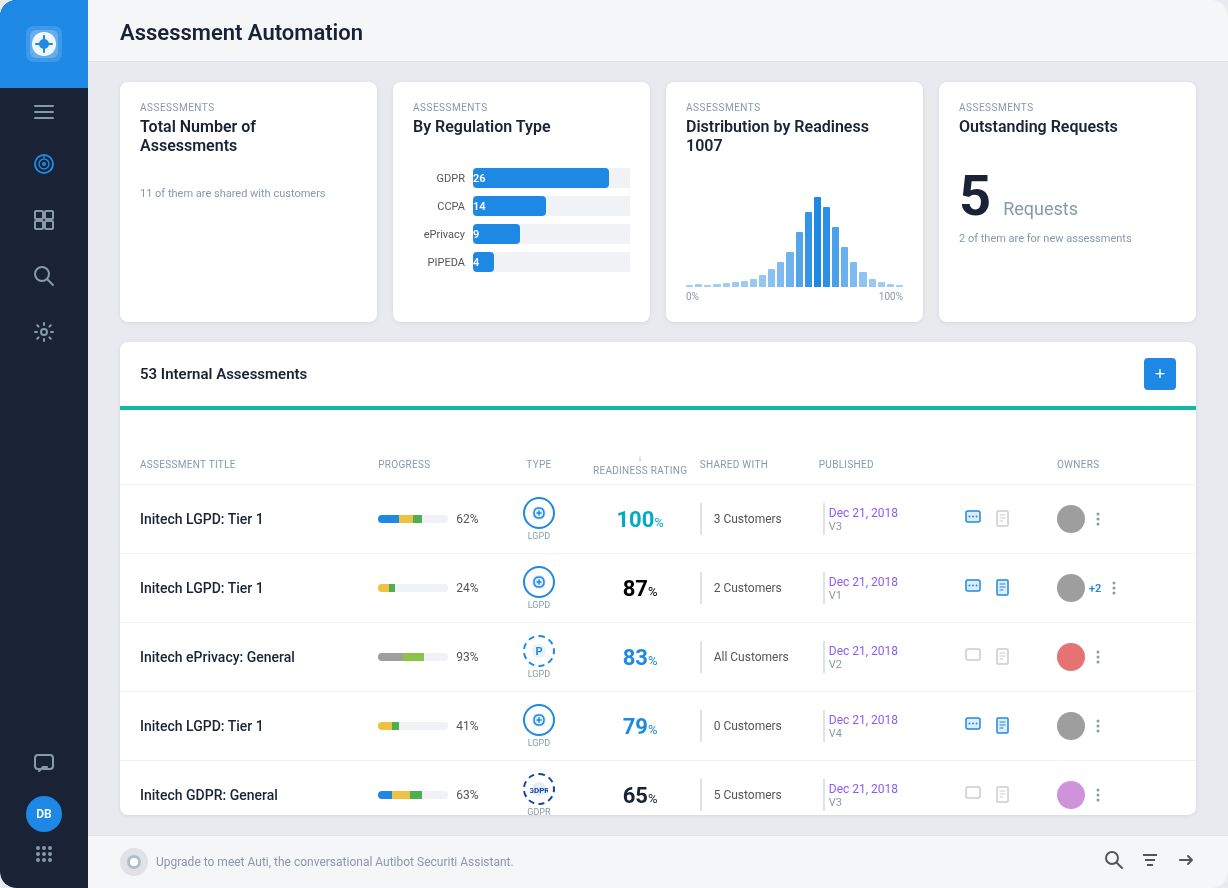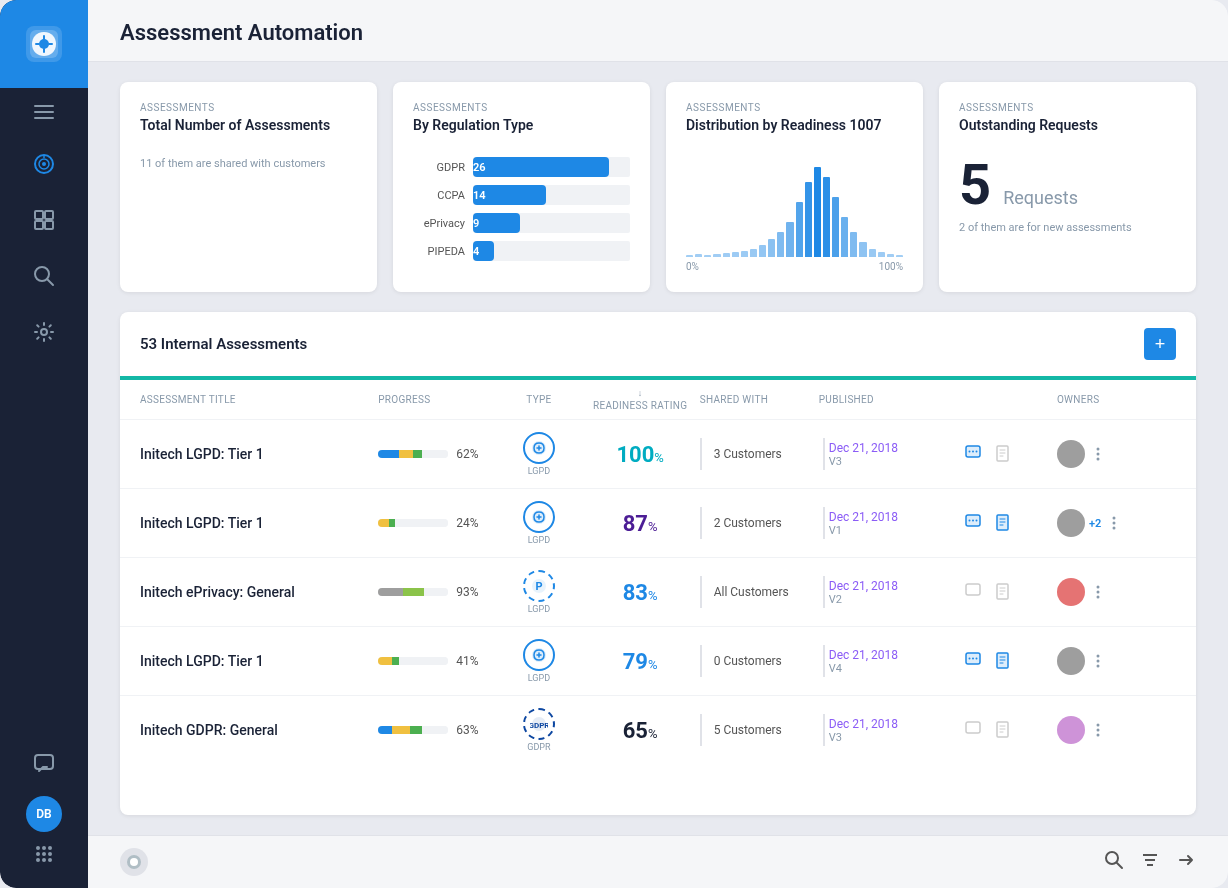--- a/index.html
+++ b/index.html
@@ -24,21 +24,21 @@
     .main { flex: 1; display: flex; flex-direction: column; overflow: hidden; }
 
     
     .header { background: #f5f6f8; padding: 20px 32px 16px; border-bottom: 1px solid #e0e2e8; }
     .header h1 { font-size: 22px; font-weight: 600; color: #1a2236; }
 
     
     .stats-row { display: flex; gap: 16px; padding: 20px 32px 0; }
     .stat-card { background: white; border-radius: 8px; padding: 20px; flex: 1; box-shadow: 0 1px 4px rgba(0,0,0,0.08); }
     .stat-card-label { font-size: 10px; color: #8899aa; text-transform: uppercase; letter-spacing: 0.5px; margin-bottom: 4px; }
-    .stat-card-title { font-size: 14px; font-weight: 600; color: #1a2236; margin-bottom: 24px; }
+    .stat-card-title { font-size: 16px; font-weight: 600; color: #1a2236; margin-bottom: 32px; }
 
     .big-number { font-size: 56px; font-weight: 700; color: #1a2236; line-height: 1; }
     .big-number-unit { font-size: 18px; color: #8899aa; font-weight: 400; margin-left: 8px; }
     .stat-sub { font-size: 11px; color: #8899aa; margin-top: 8px; }
 
     
     .bar-chart-card { min-width: 240px; }
     .bar-row { display: flex; align-items: center; margin-bottom: 8px; gap: 8px; }
     .bar-label { font-size: 11px; color: #555; width: 52px; text-align: right; flex-shrink: 0; }
     .bar-track { flex: 1; height: 20px; background: #f0f2f5; border-radius: 2px; position: relative; overflow: visible; }
@@ -54,21 +54,21 @@
 
     
     .outstanding-card .big-number { color: #1a2236; }
 
     
     .table-section { margin: 20px 32px; background: white; border-radius: 8px; box-shadow: 0 1px 4px rgba(0,0,0,0.08); flex: 1; overflow: hidden; }
     .table-header { display: flex; align-items: center; justify-content: space-between; padding: 16px 20px; border-bottom: 4px solid #14b8a6; }
     .table-title { font-size: 15px; font-weight: 600; color: #1a2236; }
     .add-btn { width: 32px; height: 32px; background: #1e88e5; border-radius: 4px; display: flex; align-items: center; justify-content: center; cursor: pointer; color: white; font-size: 18px; border: none; }
 
-    .col-headers { display: grid; grid-template-columns: 2fr 1fr 0.7fr 1fr 1fr 1.2fr 0.8fr 1fr; padding: 8px 20px; border-bottom: 1px solid #f0f2f5; }
+    .col-headers { display: grid; grid-template-columns: 2fr 1fr 0.7fr 1fr 1fr 1.2fr 0.8fr 1fr; padding: 8px 20px; border-bottom: 1px solid #f0f2f5; margin-top: 35px; }
     .col-header { font-size: 10px; color: #8899aa; text-transform: uppercase; letter-spacing: 0.3px; display: flex; align-items: center; gap: 2px; }
     .col-header.readiness { flex-direction: column; align-items: center; }
     .col-header.center { text-align: right; justify-content: center; }
 
     .assessment-row { display: grid; grid-template-columns: 2fr 1fr 0.7fr 1fr 1fr 1.2fr 0.8fr 1fr; padding: 12px 20px; border-bottom: 1px solid #f0f2f5; align-items: center; }
     .assessment-row:last-child { border-bottom: none; }
 
     .assessment-name { font-size: 14px; color: #1a2236; font-weight: 500; }
 
     .progress-bar { display: flex; align-items: center; gap: 8px; }
@@ -76,21 +76,21 @@
     .progress-seg { height: 100%; }
     .progress-pct { font-size: 12px; color: #555; }
 
     .type-badge { display: flex; flex-direction: column; align-items: center; }
     .type-icon { width: 32px; height: 32px; border-radius: 50%; border: 2px solid #1e88e5; display: flex; align-items: center; justify-content: center; font-size: 11px; font-weight: 700; color: #1e88e5; }
     .type-label { font-size: 9px; color: #8899aa; margin-top: 2px; }
 
     .readiness-val { font-size: 22px; font-weight: 700; color: #1a2236; text-align: center; }
     .readiness-val span { font-size: 13px; font-weight: 400; }
     .readiness-100 { color: #00acc1; }
-    .readiness-87 { color: #4c1d95; }
+    .readiness-87 { color: #000000; }
     .readiness-83 { color: #1e88e5; }
     .readiness-79 { color: #1e88e5; }
     .readiness-65 { color: #1a2236; }
 
     .shared-with { font-size: 12px; color: #555; display: flex; align-items: center; gap: 4px; }
     .shared-divider { width: 2px; height: 32px; background: #e0e2e8; margin-right: 8px; }
 
     .published-info { display: flex; flex-direction: column; }
     .published-date { font-size: 12px; color: #8b5cf6; }
     .published-ver { font-size: 11px; color: #8899aa; }
@@ -624,20 +624,21 @@
     </div>
 
     <div class="footer-bar">
       <div class="chatbot-msg">
         <div class="chatbot-bubble">
           <svg width="16" height="16" viewBox="0 0 16 16" fill="none">
             <circle cx="8" cy="8" r="7" fill="#b0bec5"></circle>
             <circle cx="8" cy="8" r="4" fill="white"></circle>
           </svg>
         </div>
+        <span>Upgrade to meet Auti, the conversational Autibot Securiti Assistant.</span>
       </div>
       <div class="footer-icons">
         <div class="footer-icon">
           <svg width="20" height="20" viewBox="0 0 20 20" fill="none">
             <circle cx="8" cy="8" r="6" stroke="#555" stroke-width="2"></circle>
             <line x1="13" y1="13" x2="18" y2="18" stroke="#555" stroke-width="2" stroke-linecap="round"></line>
           </svg>
         </div>
         <div class="footer-icon">
           <svg width="20" height="20" viewBox="0 0 20 20" fill="none">

